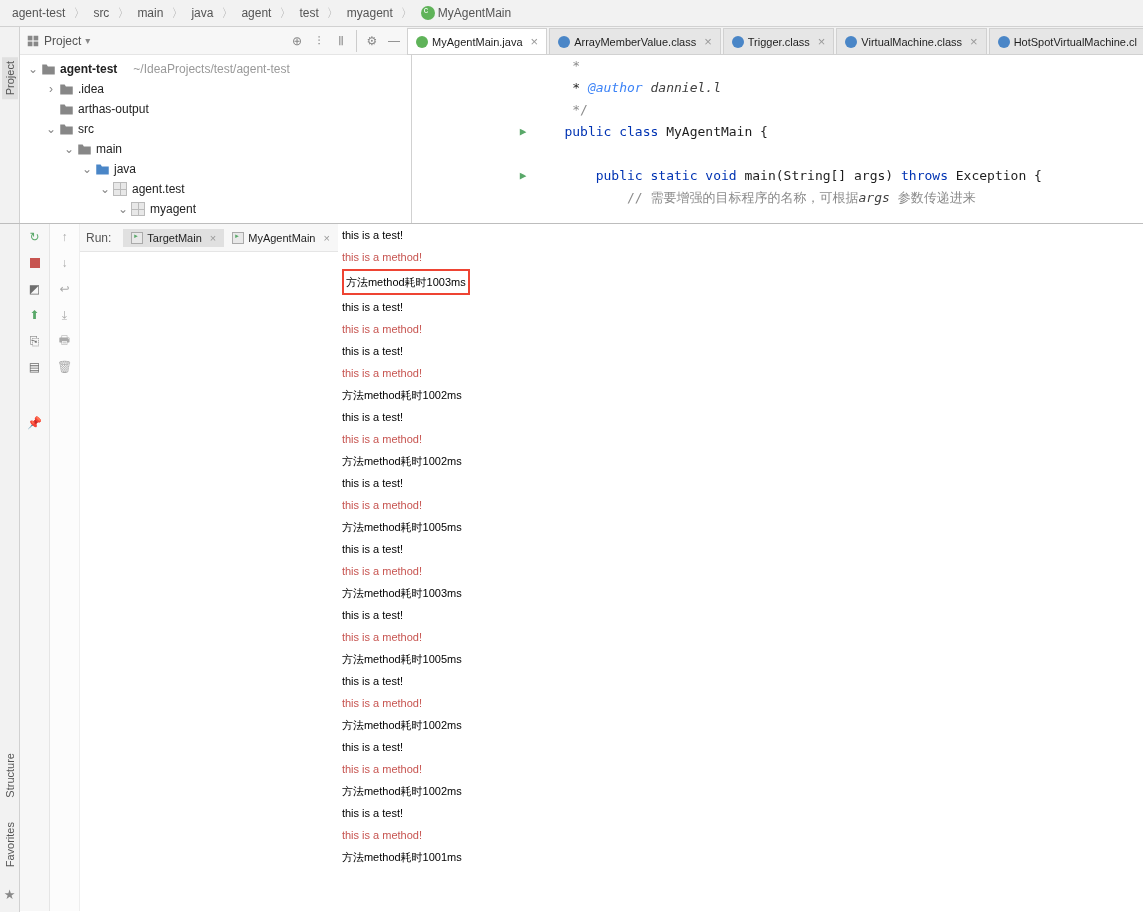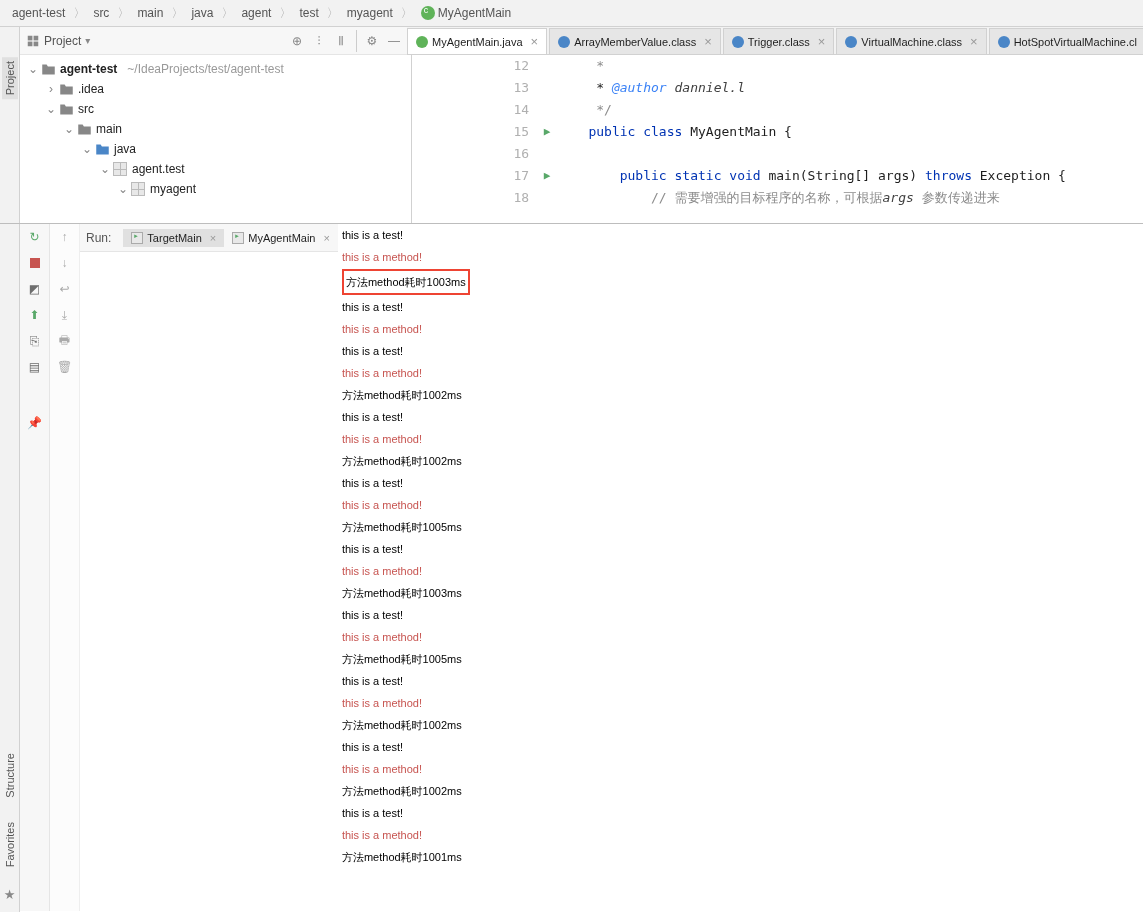--- a/index.html
+++ b/index.html
@@ -29,21 +29,21 @@
 .tree { flex:1; overflow:auto; padding:4px 0; }
 .tree-row { display:flex; align-items:center; height:20px; padding-left:6px; white-space:nowrap; }
 .tree-row .arr { width:14px; color:#888; cursor:pointer; text-align:center; }
 .tree-row .ic { width:16px; height:16px; margin-right:4px; display:inline-flex; align-items:center; justify-content:center;}
 .folder-ic svg{fill:#878787;}
 .folder-blue svg{fill:#4a86c7;}
 .pkg-ic{width:14px;height:14px;background:#e8e8e8;border:1px solid #bbb;position:relative;}
 .pkg-ic::before{content:'';position:absolute;left:0;right:0;top:50%;border-top:1px solid #bbb;}
 .pkg-ic::after{content:'';position:absolute;top:0;bottom:0;left:50%;border-left:1px solid #bbb;}
 .tree-row .txt { color:#222; }
-.tree-row .path { color:#999; margin-left:10px; }
+.tree-row .path { color:#999; margin-left:16px; }
 .tree-row.bold .txt { font-weight:bold; }
 
 
 .editor { flex:1; display:flex; flex-direction:column; min-width:0;align-items:center; }
 .edit-tabs { height:28px; display:flex; align-items:flex-end; background:#f2f2f2; border-bottom:1px solid #d1d1d1; overflow:hidden;}
 .etab { height:26px; display:flex; align-items:center; padding:0 8px; gap:4px; background:#e6e6e6; border:1px solid #d1d1d1; border-bottom:none; margin-right:2px; font-size:11px; white-space:nowrap; cursor:pointer;}
 .etab.active { background:#fff; }
 .etab .cic { width:12px; height:12px; border-radius:50%; display:inline-block; }
 .etab .cic.green{background:#5fb359;} .etab .cic.blue{background:#4a86c7;}
 .etab .close { color:#999; margin-left:4px; font-size:13px;}
@@ -146,20 +146,29 @@
         <div class="tree-row" style="padding-left: 24px;">
           <span class="arr">›</span>
           <span class="ic folder-ic">
             <svg width="15" height="13" viewBox="0 0 24 20">
               <path d="M2 2h7l2 3h11v13H2z"></path>
             </svg>
           </span>
           <span class="txt">.idea</span>
         </div>
         <div class="tree-row" style="padding-left: 24px;">
+          <span class="arr"></span>
+          <span class="ic folder-ic">
+            <svg width="15" height="13" viewBox="0 0 24 20">
+              <path d="M2 2h7l2 3h11v13H2z"></path>
+            </svg>
+          </span>
+          <span class="txt">arthas-output</span>
+        </div>
+        <div class="tree-row" style="padding-left: 24px;">
           <span class="arr">⌄</span>
           <span class="ic folder-ic">
             <svg width="15" height="13" viewBox="0 0 24 20">
               <path d="M2 2h7l2 3h11v13H2z"></path>
             </svg>
           </span>
           <span class="txt">src</span>
         </div>
         <div class="tree-row" style="padding-left: 42px;">
           <span class="arr">⌄</span>
@@ -217,29 +226,20 @@
           <span class="cic blue"></span>
           <span>VirtualMachine.class</span>
           <span class="close">×</span>
         </div>
         <div class="etab">
           <span class="cic blue"></span>
           <span>HotSpotVirtualMachine.cl</span>
         </div>
       </div>
     <div class="code">
-      <div class="gutter" id="gutter">
-          <div>12</div>
-          <div>13</div>
-          <div>14</div>
-          <div>15</div>
-          <div>16</div>
-          <div>17</div>
-          <div>18</div>
-        </div>
       <div class="gut-marks" id="gmarks">
           <div></div>
           <div></div>
           <div></div>
           <div>
             <span class="run-tri">▶</span>
           </div>
           <div></div>
           <div>
             <span class="run-tri">▶</span>

